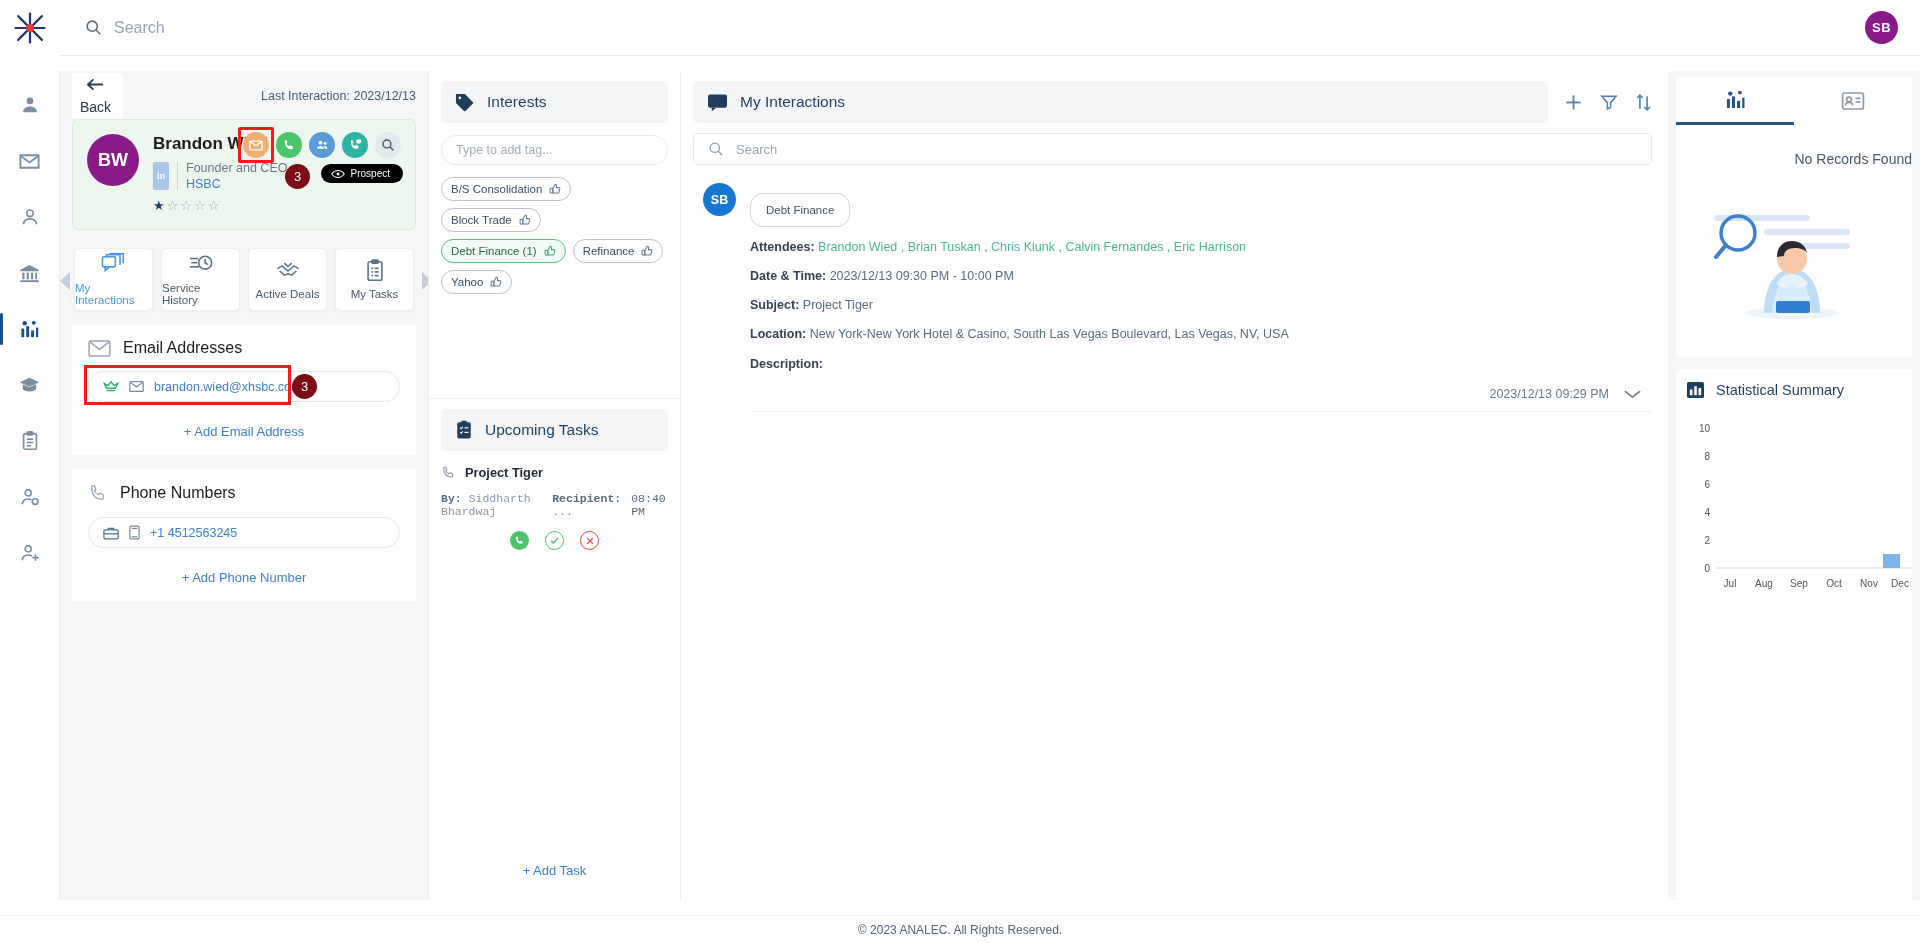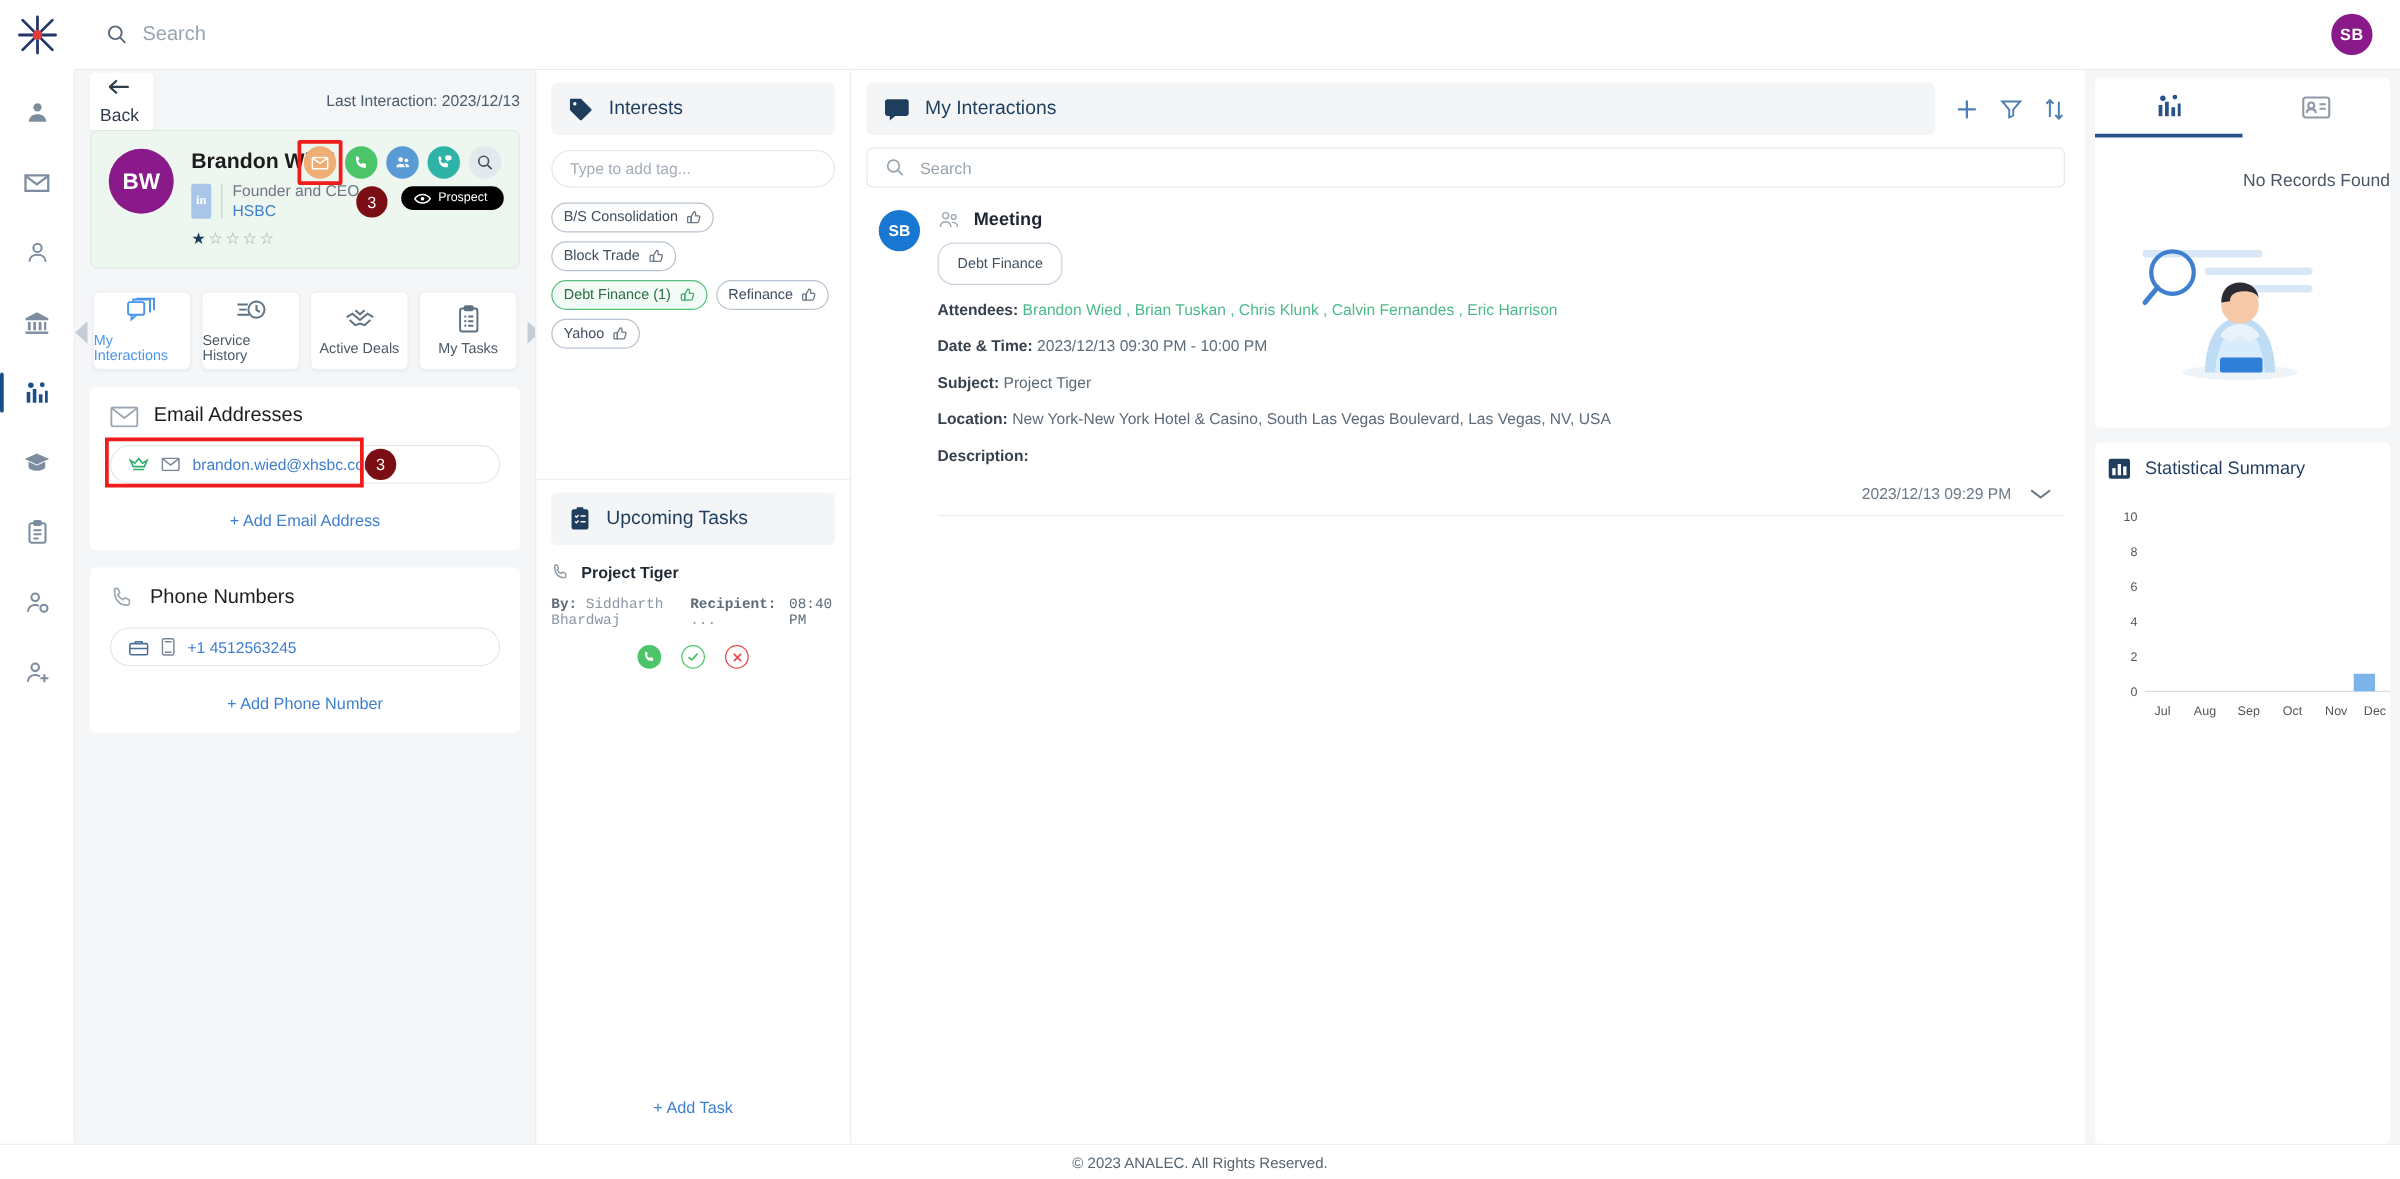--- a/index.html
+++ b/index.html
@@ -3,21 +3,21 @@
 <meta charset="utf-8">
 <style>
   * { box-sizing: border-box; margin: 0; padding: 0; }
   html, body { width: 1920px; height: 943px; overflow: hidden; }
   body {
     font-family: "Liberation Sans", sans-serif;
     background: #ffffff;
     color: #333;
     font-size: 13px;
   }
-  .app { position: relative; width: 1920px; height: 943px; display: flex; flex-direction: column; }
+  .app { position: relative; width: 1920px; height: 943px; display: flex; flex-direction: column; gap: 15px; }
 
   
   .topbar {
     height: 56px; flex: 0 0 56px; background: #ffffff;
     display: flex; align-items: center;
     border-bottom: 1px solid #e8ecef;
     position: relative; z-index: 20;
   }
   .logo-box {
     width: 60px; height: 56px; background: #ffffff;
@@ -735,31 +735,20 @@
                 </svg>
             </span>
             <span>Search</span>
           </div>
         </div>
 
         <div class="inter-list">
           <div class="inter-row">
             <div class="ir-avatar">SB</div>
             <div class="ir-body">
-              <div class="ir-type">
-                <span>
-                  <svg width="19" height="16" viewBox="0 0 22 18" fill="none" stroke="#9aa7b3" stroke-width="1.3">
-                      <circle cx="7.5" cy="5" r="2.8"></circle>
-                      <path d="M2.6 15.5c0-3 2.2-4.6 4.9-4.6s4.9 1.6 4.9 4.6"></path>
-                      <circle cx="15" cy="6.2" r="2.2"></circle>
-                      <path d="M13.2 11.2c3 0 5.2 1.3 5.2 3.6v.7"></path>
-                    </svg>
-                </span>
-                <span class="it-t">Meeting</span>
-              </div>
               <div class="ir-tag">Debt Finance</div>
               <div class="ir-line">
                 <b>Attendees:</b>
                 <span class="att">Brandon Wied , Brian Tuskan , Chris Klunk , Calvin Fernandes , Eric Harrison</span>
               </div>
               <div class="ir-line">
                 <b>Date &amp; Time:</b>
                 <span>2023/12/13 09:30 PM - 10:00 PM</span>
               </div>
               <div class="ir-line">

